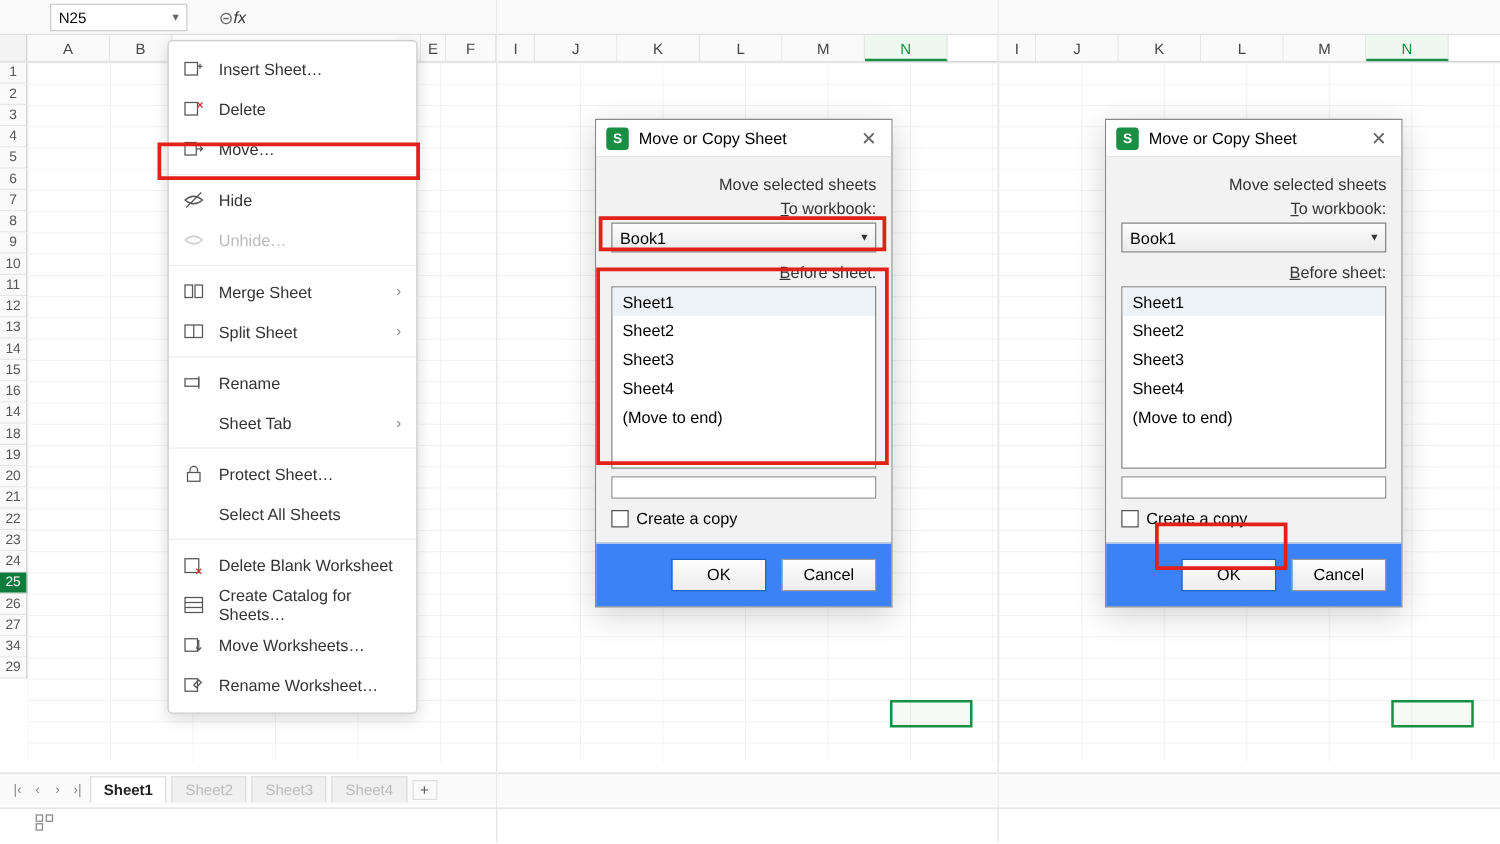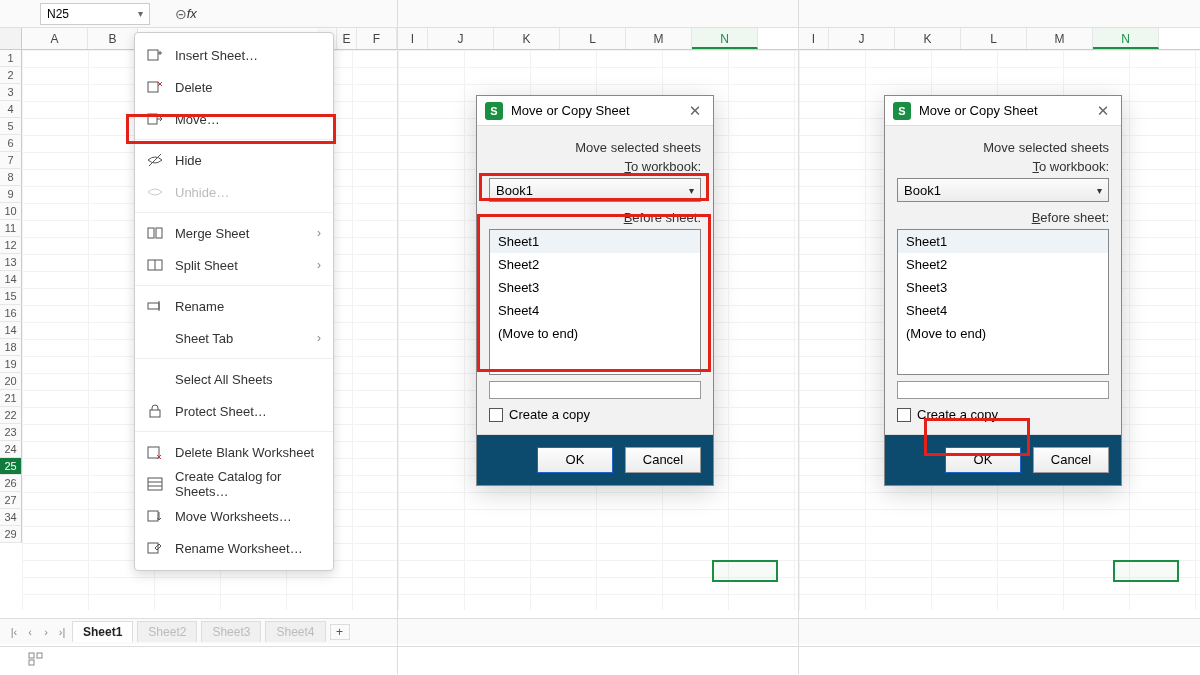--- a/index.html
+++ b/index.html
@@ -59,21 +59,21 @@
   .dlg-body { padding:10px 12px 12px; background:#f2f2f2;}
   .dlg-label { margin:4px 0 4px; color:#333;text-align:right; }
   .dlg-label .ul { text-decoration:underline; }
   .combo { width:100%; height:24px; border:1px solid #888; background:linear-gradient(#fcfcfc,#ececec); display:flex; align-items:center; padding:0 6px; justify-content:space-between; font-size:13px;}
   .combo .caret { font-size:10px; color:#333;}
   .listbox { width:100%; height:146px; border:1px solid #888; background:#fff; overflow:hidden; margin-top:2px;}
   .listitem { padding:4px 8px; font-size:13px; }
   .listitem.hl { background:#eef3f7; }
   .chk-row { display:flex; align-items:center; gap:6px; margin-top:8px; }
   .chk { width:14px; height:14px; border:1px solid #555; background:#fff;}
-  .dlg-buttons { display:flex; justify-content:flex-end; gap:12px; padding:12px 12px; background:#0c4a6e; border-top:1px solid #ddd;}
+  .dlg-buttons { display:flex; justify-content:flex-end; gap:12px; padding:12px 12px; background:#3b82f6; border-top:1px solid #ddd;}
   .btn { width:76px; height:26px; border:1px solid #999; background:linear-gradient(#fdfdfd,#ececec); font-size:13px; text-align:center; line-height:24px;}
   .btn.primary { border:1.5px solid #1e64c8; }
 
   svg { overflow:visible; }
 </style>
 </head>
 <body>
 
 <div class="panel panel1">
 
@@ -235,31 +235,31 @@
         </span>
       <span>Rename</span>
     </div>
     <div class="menu-item">
       <span class="micon"></span>
       <span>Sheet Tab</span>
       <span class="chev">›</span>
     </div>
     <div class="menu-sep"></div>
     <div class="menu-item">
+      <span class="micon">
+          <svg viewBox="0 0 16 16">
+            <rect x="3" y="7" width="10" height="7" fill="none" stroke="#555"></rect>
+            <path d="M5 7 V5 a3 3 0 0 1 6 0 V7" fill="none" stroke="#555"></path>
+          </svg>
+        </span>
+      <span>Protect Sheet…</span>
+    </div>
+    <div class="menu-item">
       <span class="micon"></span>
       <span>Select All Sheets</span>
-    </div>
-    <div class="menu-item">
-      <span class="micon">
-          <svg viewBox="0 0 16 16">
-            <rect x="3" y="7" width="10" height="7" fill="none" stroke="#555"></rect>
-            <path d="M5 7 V5 a3 3 0 0 1 6 0 V7" fill="none" stroke="#555"></path>
-          </svg>
-        </span>
-      <span>Protect Sheet…</span>
     </div>
     <div class="menu-sep"></div>
     <div class="menu-item">
       <span class="micon">
           <svg viewBox="0 0 16 16">
             <rect x="1" y="3" width="11" height="11" fill="none" stroke="#555"></rect>
             <line x1="10" y1="11" x2="14" y2="15" stroke="#c33"></line>
             <line x1="14" y1="11" x2="10" y2="15" stroke="#c33"></line>
           </svg>
         </span>

